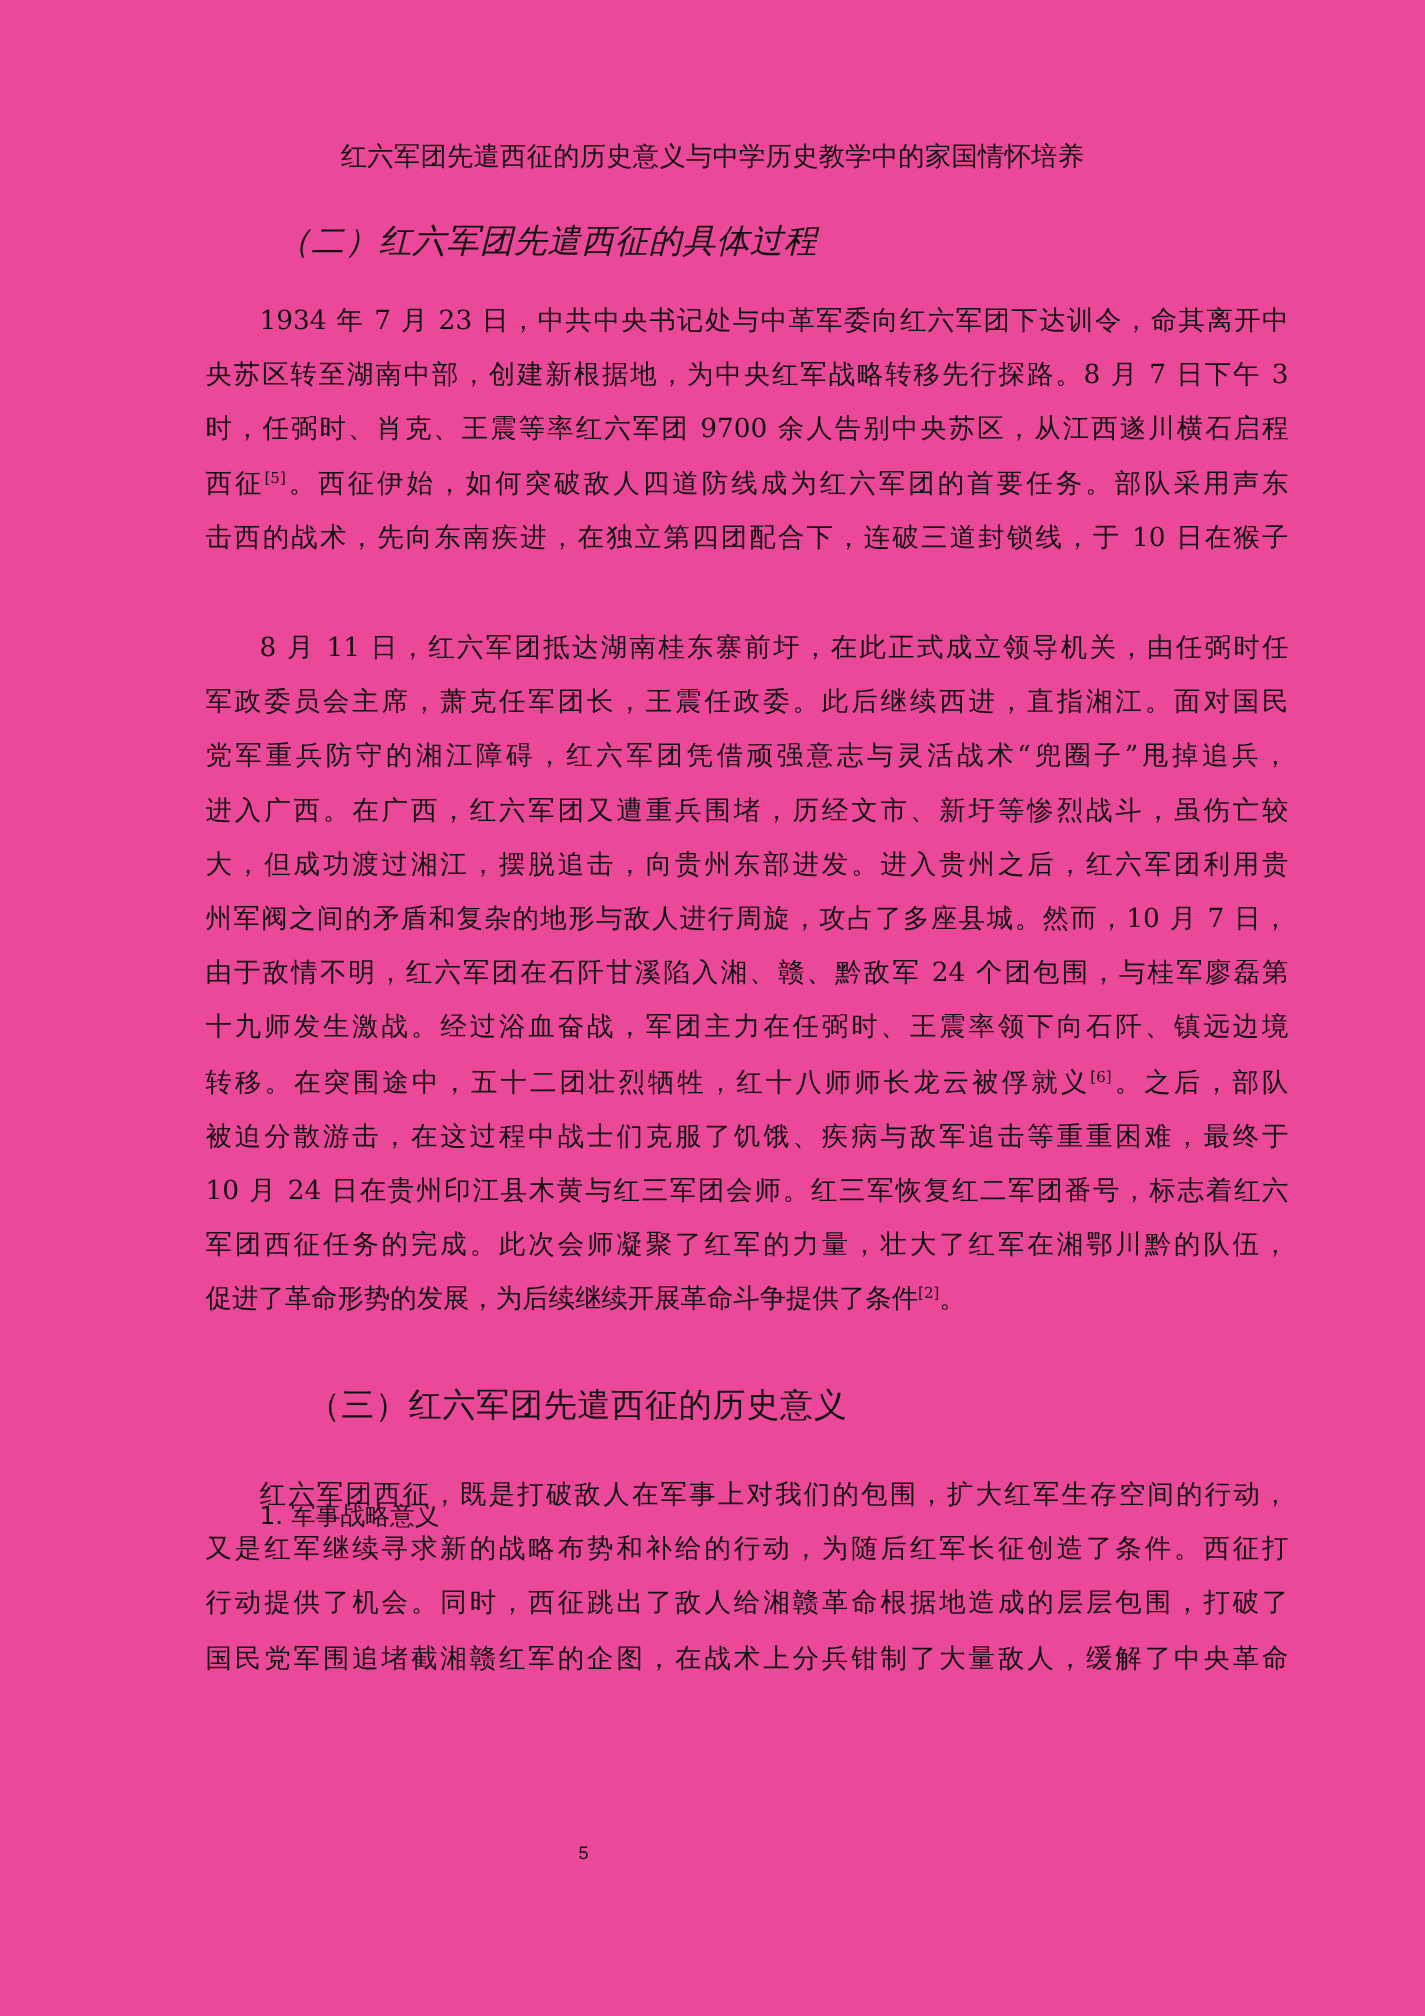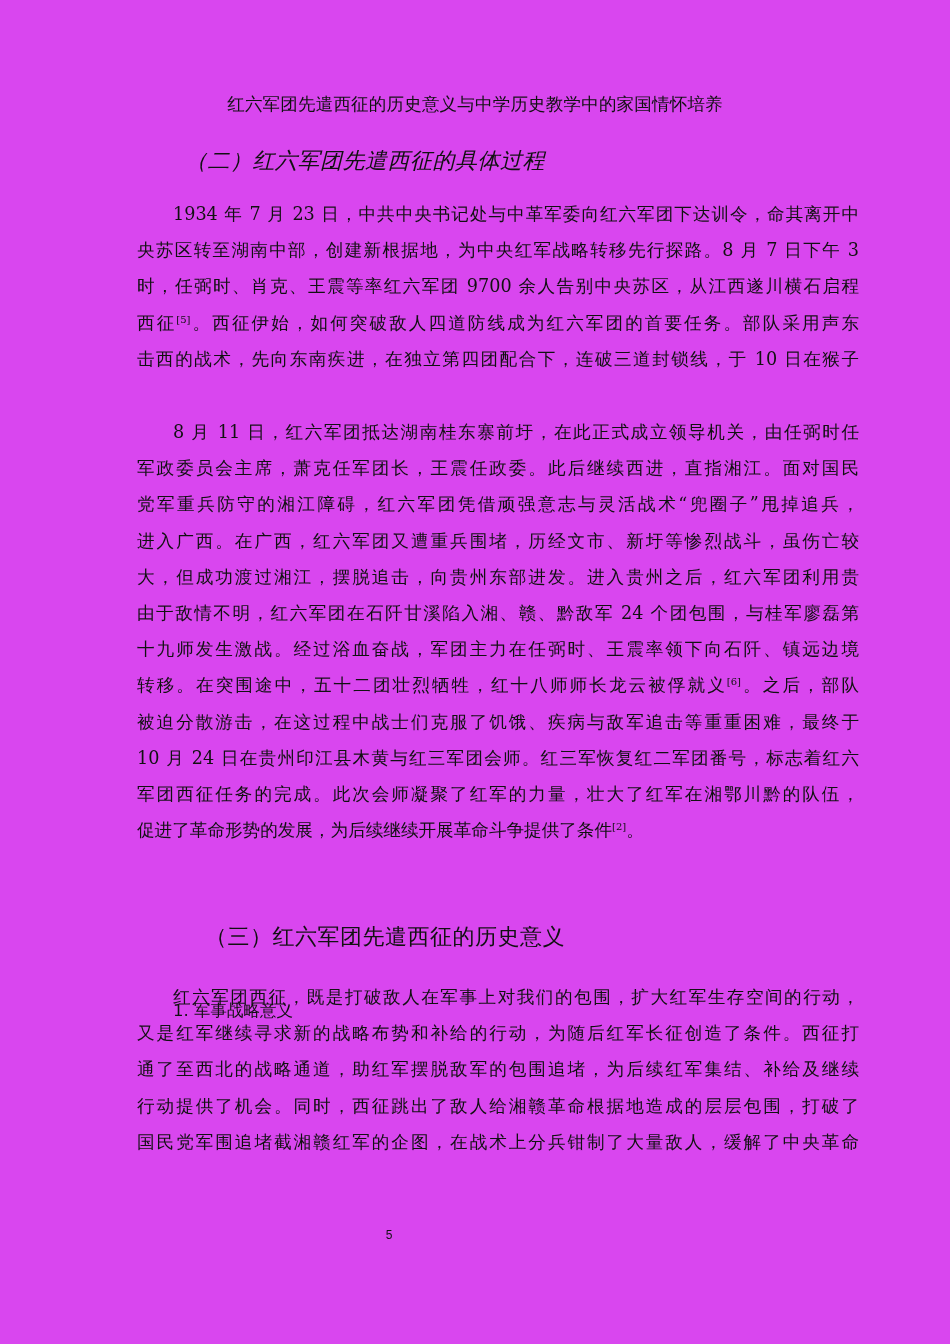--- a/index.html
+++ b/index.html
@@ -1,17 +1,17 @@
 <!DOCTYPE html>
 <html><head>
 <meta charset="utf-8">
 <style>
   html, body { margin: 0; padding: 0; background: #ffffff; }
   body { width: 950px; height: 1344px; position: relative; overflow: hidden; }
-  .page { position: absolute; left: 0; top: 0; width: 950px; height: 1344px; background: #d946ef; color: #111; }
+  .page { position: absolute; left: 0; top: 0; width: 950px; height: 1344px; background: #ec4899; color: #111; }
   .running-header {
     position: absolute; top: 92px; left: 0; width: 950px; text-align: center;
     font-family: "DejaVu Serif", "Liberation Serif", serif; font-size: 17.5px; color: #111;
     letter-spacing: 0.2px;
   }
   .h2 {
     position: absolute; left: 185px;
     font-family: "DejaVu Sans", "Liberation Sans", sans-serif; font-size: 22px; color: #111;
     letter-spacing: 0.5px;
   }
@@ -49,35 +49,35 @@
     <span class="line"><span>西征</span><sup>[5]</sup><span>。西征伊始，如何突破敌人四道防线成为红六军团的首要任务。部队采用声东</span></span>
     <span class="line">击西的战术，先向东南疾进，在独立第四团配合下，连破三道封锁线，于 10 日在猴子</span>
   </div>
 
   <div class="para" style="top:414px;">
     <span class="line first">8 月 11 日，红六军团抵达湖南桂东寨前圩，在此正式成立领导机关，由任弼时任</span>
     <span class="line">军政委员会主席，萧克任军团长，王震任政委。此后继续西进，直指湘江。面对国民</span>
     <span class="line">党军重兵防守的湘江障碍，红六军团凭借顽强意志与灵活战术“兜圈子”甩掉追兵，</span>
     <span class="line">进入广西。在广西，红六军团又遭重兵围堵，历经文市、新圩等惨烈战斗，虽伤亡较</span>
     <span class="line">大，但成功渡过湘江，摆脱追击，向贵州东部进发。进入贵州之后，红六军团利用贵</span>
+    <span class="line">州军阀之间的矛盾和复杂的地形与敌人进行周旋，攻占了多座县城。然而，10 月 7 日，</span>
     <span class="line">由于敌情不明，红六军团在石阡甘溪陷入湘、赣、黔敌军 24 个团包围，与桂军廖磊第</span>
     <span class="line">十九师发生激战。经过浴血奋战，军团主力在任弼时、王震率领下向石阡、镇远边境</span>
     <span class="line"><span>转移。在突围途中，五十二团壮烈牺牲，红十八师师长龙云被俘就义</span><sup>[6]</sup><span>。之后，部队</span></span>
     <span class="line">被迫分散游击，在这过程中战士们克服了饥饿、疾病与敌军追击等重重困难，最终于</span>
     <span class="line">10 月 24 日在贵州印江县木黄与红三军团会师。红三军恢复红二军团番号，标志着红六</span>
     <span class="line">军团西征任务的完成。此次会师凝聚了红军的力量，壮大了红军在湘鄂川黔的队伍，</span>
     <span class="line last"><span>促进了革命形势的发展，为后续继续开展革命斗争提供了条件</span><sup>[2]</sup><span>。</span></span>
   </div>
 
   <div class="h2" style="top:922px;margin-left:20px;">（三）红六军团先遣西征的历史意义</div>
 
   <div class="h3" style="top:970px;margin-top:30px;">1. 军事战略意义</div>
 
   <div class="para" style="top:979px;">
     <span class="line first">红六军团西征，既是打破敌人在军事上对我们的包围，扩大红军生存空间的行动，</span>
     <span class="line">又是红军继续寻求新的战略布势和补给的行动，为随后红军长征创造了条件。西征打</span>
-    <span class="line">通了至西北的战略通道，助红军摆脱敌军的包围追堵，为后续红军集结、补给及继续</span>
     <span class="line">行动提供了机会。同时，西征跳出了敌人给湘赣革命根据地造成的层层包围，打破了</span>
     <span class="line">国民党军围追堵截湘赣红军的企图，在战术上分兵钳制了大量敌人，缓解了中央革命</span>
   </div>
 
   <div class="page-number">5</div>
 </div>
 
 </body></html>

